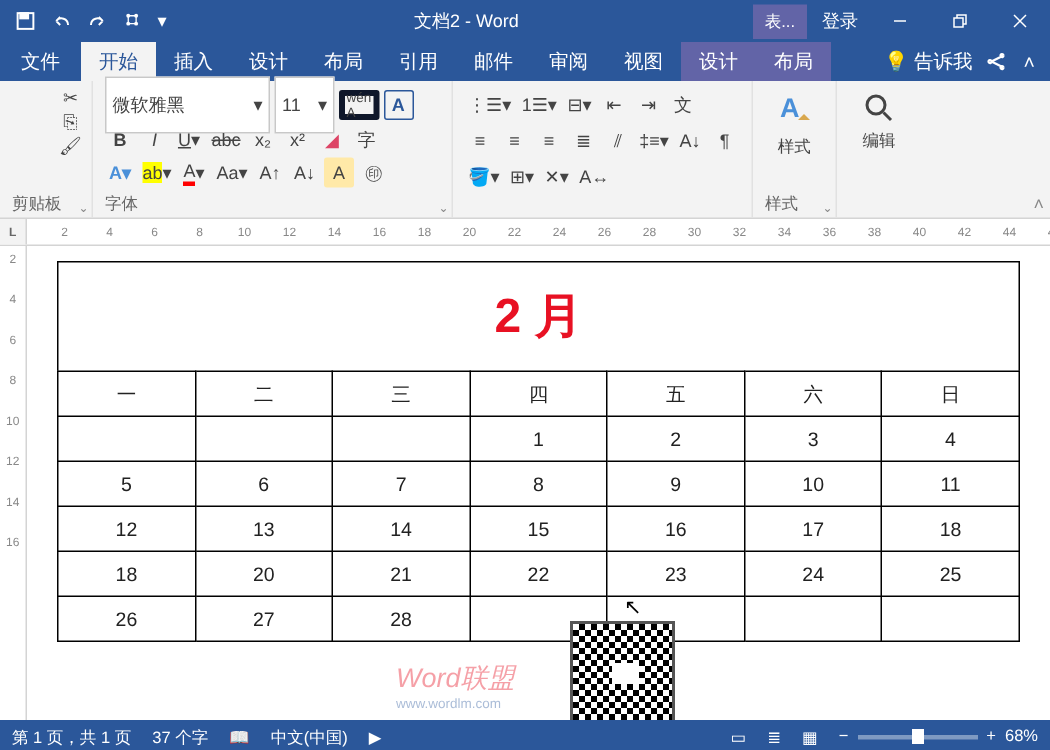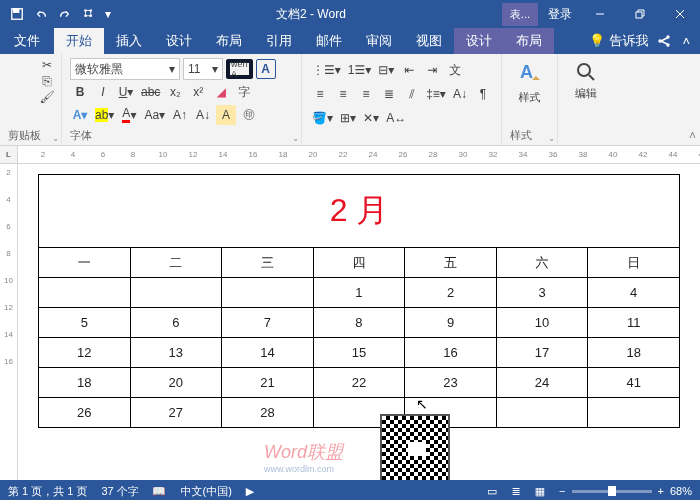--- a/index.html
+++ b/index.html
@@ -18,30 +18,30 @@
 .menu-tab.active{background:#f3f3f3;color:#2b579a}
 .menu-tab.ctx{background:#6264a7}
 .menu-right{margin-left:auto;display:flex;align-items:center;gap:10px;padding:0 10px}
 .ribbon{height:92px;background:#f3f3f3;border-bottom:1px solid #d4d4d4;display:flex;position:relative}
 .rgroup{border-right:1px solid #e1e1e1;padding:4px 8px 2px;display:flex;flex-direction:column;position:relative}
 .rgroup-label{text-align:left;font-size:11px;color:#666;margin-top:auto;padding-top:2px}
 .rgroup-label::after{content:"⌄";font-size:8px;position:absolute;right:2px;bottom:2px;color:#888}
 .rbig{display:flex;flex-direction:column;align-items:center;justify-content:center;padding:2px 4px;gap:2px;font-size:11px;color:#444}
 .ribbon-row{display:flex;align-items:center;gap:3px;height:24px}
 .rbtn{min-width:20px;height:20px;display:flex;align-items:center;justify-content:center;font-size:12px;color:#444;padding:0 2px;border-radius:2px}
-.combo{height:22px;border:1px solid #c8c8c8;background:#fff;display:flex;align-items:center;padding:0 4px;font-size:12px;color:#444}
+.combo{height:38px;border:1px solid #c8c8c8;background:#fff;display:flex;align-items:center;padding:0 4px;font-size:12px;color:#444}
 .combo.font{width:110px}
 .combo.size{width:40px}
 .ruler{height:18px;background:#fff;border-bottom:1px solid #d4d4d4;display:flex;align-items:center;font-size:8px;color:#888;padding-left:28px;overflow:hidden;position:relative}
 .ruler-l{width:18px;height:18px;background:#f3f3f3;border-right:1px solid #d4d4d4;position:absolute;left:0;display:flex;align-items:center;justify-content:center;font-weight:bold;color:#666}
 .ruler-tick{flex:0 0 30px;text-align:center}
 .doc-area{display:flex;height:316px;background:#e6e6e6}
 .vruler{width:18px;background:#fff;border-right:1px solid #d4d4d4;display:flex;flex-direction:column;align-items:center;font-size:8px;color:#888;padding-top:4px;gap:18px}
 .page{flex:1;background:#fff;margin:0;padding:10px 20px;overflow:hidden;position:relative}
-.cal-title{text-align:center;font-size:32px;font-weight:normal;color:#e81123;padding:14px 0;border:1px solid #000;border-bottom:none}
+.cal-title{text-align:center;font-size:32px;font-weight:bold;color:#e81123;padding:14px 0;border:1px solid #000;border-bottom:none}
 table.cal{width:100%;border-collapse:collapse}
 table.cal td,table.cal th{border:1px solid #000;height:30px;text-align:center;font-size:13px;color:#222;font-weight:normal}
 table.cal th{font-weight:normal}
 .cursor{position:absolute;left:398px;top:232px;font-size:14px;color:#000;pointer-events:none}
 .qr{position:absolute;left:362px;top:250px;width:70px;height:70px;background:repeating-conic-gradient(#000 0 25%,#fff 0 50%) 0 0/8px 8px;border:2px solid #555}
 .qr::after{content:"";position:absolute;top:26px;left:26px;width:18px;height:14px;background:#fff}
 .watermark{position:absolute;left:246px;bottom:6px;font-size:18px;font-style:italic;color:rgba(43,87,154,.4);font-weight:normal}
 .watermark span{color:rgba(231,17,35,.4)}
 .statusbar{height:22px;background:#2b579a;color:#fff;display:flex;align-items:center;font-size:11px;padding:0 8px;gap:14px}
 .statusbar .spacer{flex:1}
@@ -313,21 +313,21 @@
             <td>17</td>
             <td>18</td>
           </tr>
           <tr>
             <td>18</td>
             <td>20</td>
             <td>21</td>
             <td>22</td>
             <td>23</td>
             <td>24</td>
-            <td>41</td>
+            <td>25</td>
           </tr>
           <tr>
             <td>26</td>
             <td>27</td>
             <td>28</td>
             <td></td>
             <td></td>
             <td></td>
             <td></td>
           </tr>

